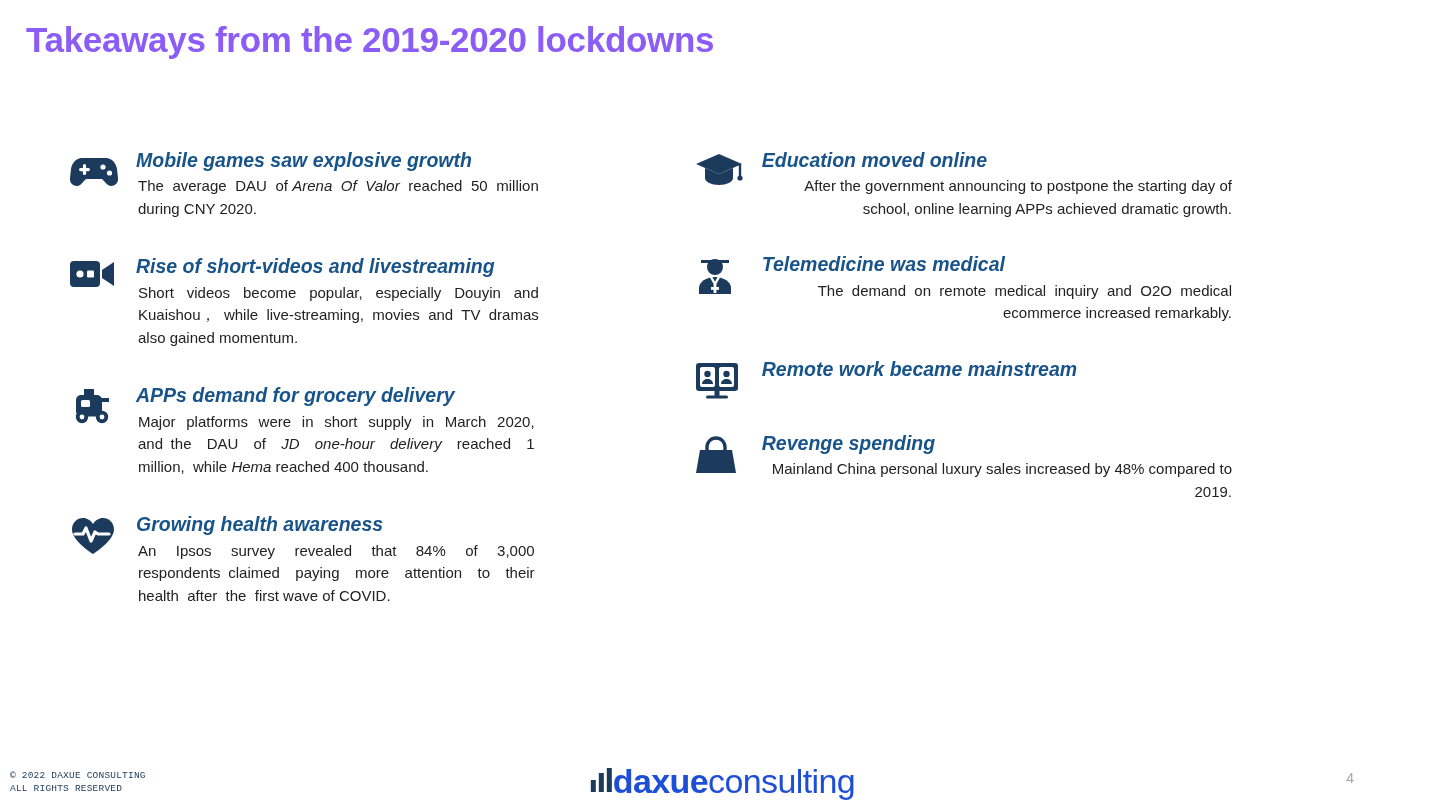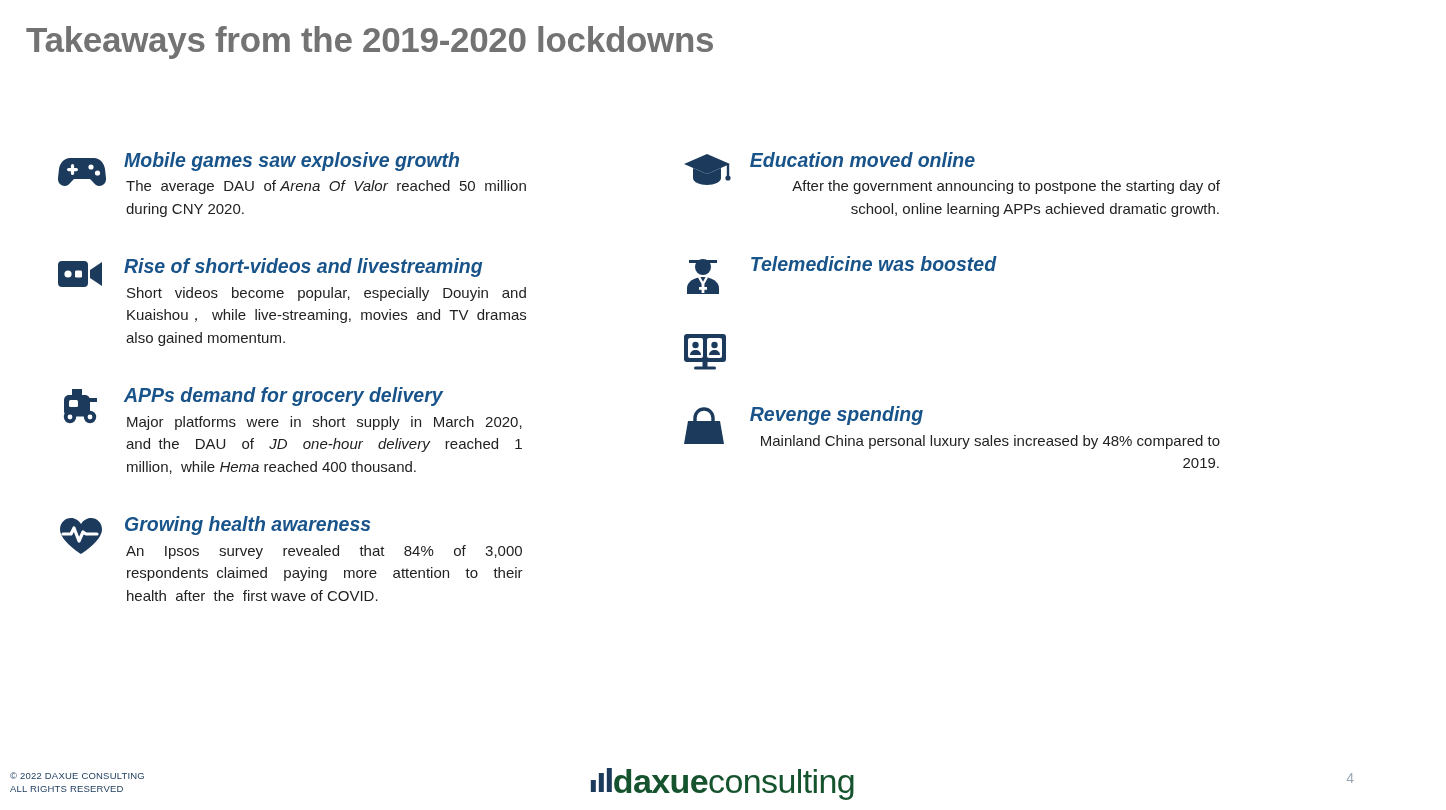--- a/index.html
+++ b/index.html
@@ -19,27 +19,27 @@
     position: relative;
     width: 1446px;
     height: 810px;
   }
   .slide-title {
     position: absolute;
     left: 26px;
     top: 20px;
     font-size: 35px;
     font-weight: bold;
-    color: #737373;
+    color: #8b5cf6;
     letter-spacing: -0.3px;
     white-space: nowrap;
   }
   .columns {
     position: absolute;
-    left: 0;
+    left: 12px;
     top: 148px;
     width: 1250px;
     display: flex;
   }
   .col {
     width: 723px;
     box-sizing: border-box;
   }
   .col-left { padding-left: 58px; padding-right: 105px; }
   .col-right { padding-left: 50px; padding-right: 30px; }
@@ -83,20 +83,21 @@
   b { font-weight: normal; }
 
   .footer-left {
     position: absolute;
     left: 10px;
     bottom: 14px;
     font-size: 9.5px;
     color: #1b3a5c;
     line-height: 1.35;
     letter-spacing: 0.2px;
+    font-family: Liberation Mono, monospace;
   }
   .page-num {
     position: absolute;
     right: 92px;
     bottom: 24px;
     font-size: 14px;
     color: #9aa7b3;
   }
   .logo {
     position: absolute;
@@ -118,21 +119,21 @@
     width: 5px;
     background: #1b3a5c;
     margin-right: 3px;
   }
   .logo-bars i:nth-child(1) { height: 12px; }
   .logo-bars i:nth-child(2) { height: 19px; }
   .logo-bars i:nth-child(3) { height: 24px; }
   .logo-text {
     font-size: 34px;
     font-weight: bold;
-    color: #14532d;
+    color: #1d4ed8;
     letter-spacing: -0.6px;
     line-height: 1;
   }
   .logo-text .light { font-weight: normal; }
 </style>
 </head>
 <body>
 
 <div class="slide">
 
@@ -229,39 +230,41 @@
           <svg width="42" height="40" viewBox="0 0 42 40">
             <circle cx="21" cy="11" r="8" fill="#1b3a5c"></circle>
             <path d="M7 4h28v3H7z" fill="#1b3a5c"></path>
             <path d="M21 21c-9 0-16 5-16 11v6h32v-6c0-6-7-11-16-11z" fill="#1b3a5c"></path>
             <path d="M17 21l4 7 4-7" stroke="#ffffff" stroke-width="2.4" fill="none"></path>
             <rect x="19.6" y="28" width="2.8" height="9" fill="#ffffff"></rect>
             <rect x="17" y="31" width="8" height="2.8" fill="#ffffff"></rect>
           </svg>
         </div>
         <div class="item-body">
-          <div class="item-title">Telemedicine was boosted</div>
+          <div class="item-title">Telemedicine was medical</div>
+          <div class="item-text">The&nbsp; demand&nbsp; on&nbsp; remote&nbsp; medical&nbsp; inquiry&nbsp; and&nbsp; O2O&nbsp; medical ecommerce increased remarkably.</div>
         </div>
       </div>
 
       <div class="item">
         <div class="icon-wrap">
           <svg width="46" height="38" viewBox="0 0 46 38">
             <rect x="2" y="2" width="42" height="28" rx="3" fill="#1b3a5c"></rect>
             <rect x="6" y="6" width="15" height="20" rx="2" fill="#ffffff"></rect>
             <rect x="25" y="6" width="15" height="20" rx="2" fill="#ffffff"></rect>
             <circle cx="13.5" cy="13" r="3.2" fill="#1b3a5c"></circle>
             <path d="M8 23c0-3 2.5-5 5.5-5s5.5 2 5.5 5z" fill="#1b3a5c"></path>
             <circle cx="32.5" cy="13" r="3.2" fill="#1b3a5c"></circle>
             <path d="M27 23c0-3 2.5-5 5.5-5s5.5 2 5.5 5z" fill="#1b3a5c"></path>
             <rect x="20.5" y="30" width="5" height="5" fill="#1b3a5c"></rect>
             <rect x="12" y="34.5" width="22" height="3" rx="1.5" fill="#1b3a5c"></rect>
           </svg>
         </div>
         <div class="item-body">
+          <div class="item-title">Remote work became mainstream</div>
         </div>
       </div>
 
       <div class="item">
         <div class="icon-wrap">
           <svg width="44" height="40" viewBox="0 0 44 40">
             <path d="M13 16V12c0-5 4-9 9-9s9 4 9 9v4" stroke="#1b3a5c" stroke-width="3.4" fill="none" stroke-linecap="round"></path>
             <path d="M6 15h32l4 23H2z" fill="#1b3a5c"></path>
           </svg>
         </div>

